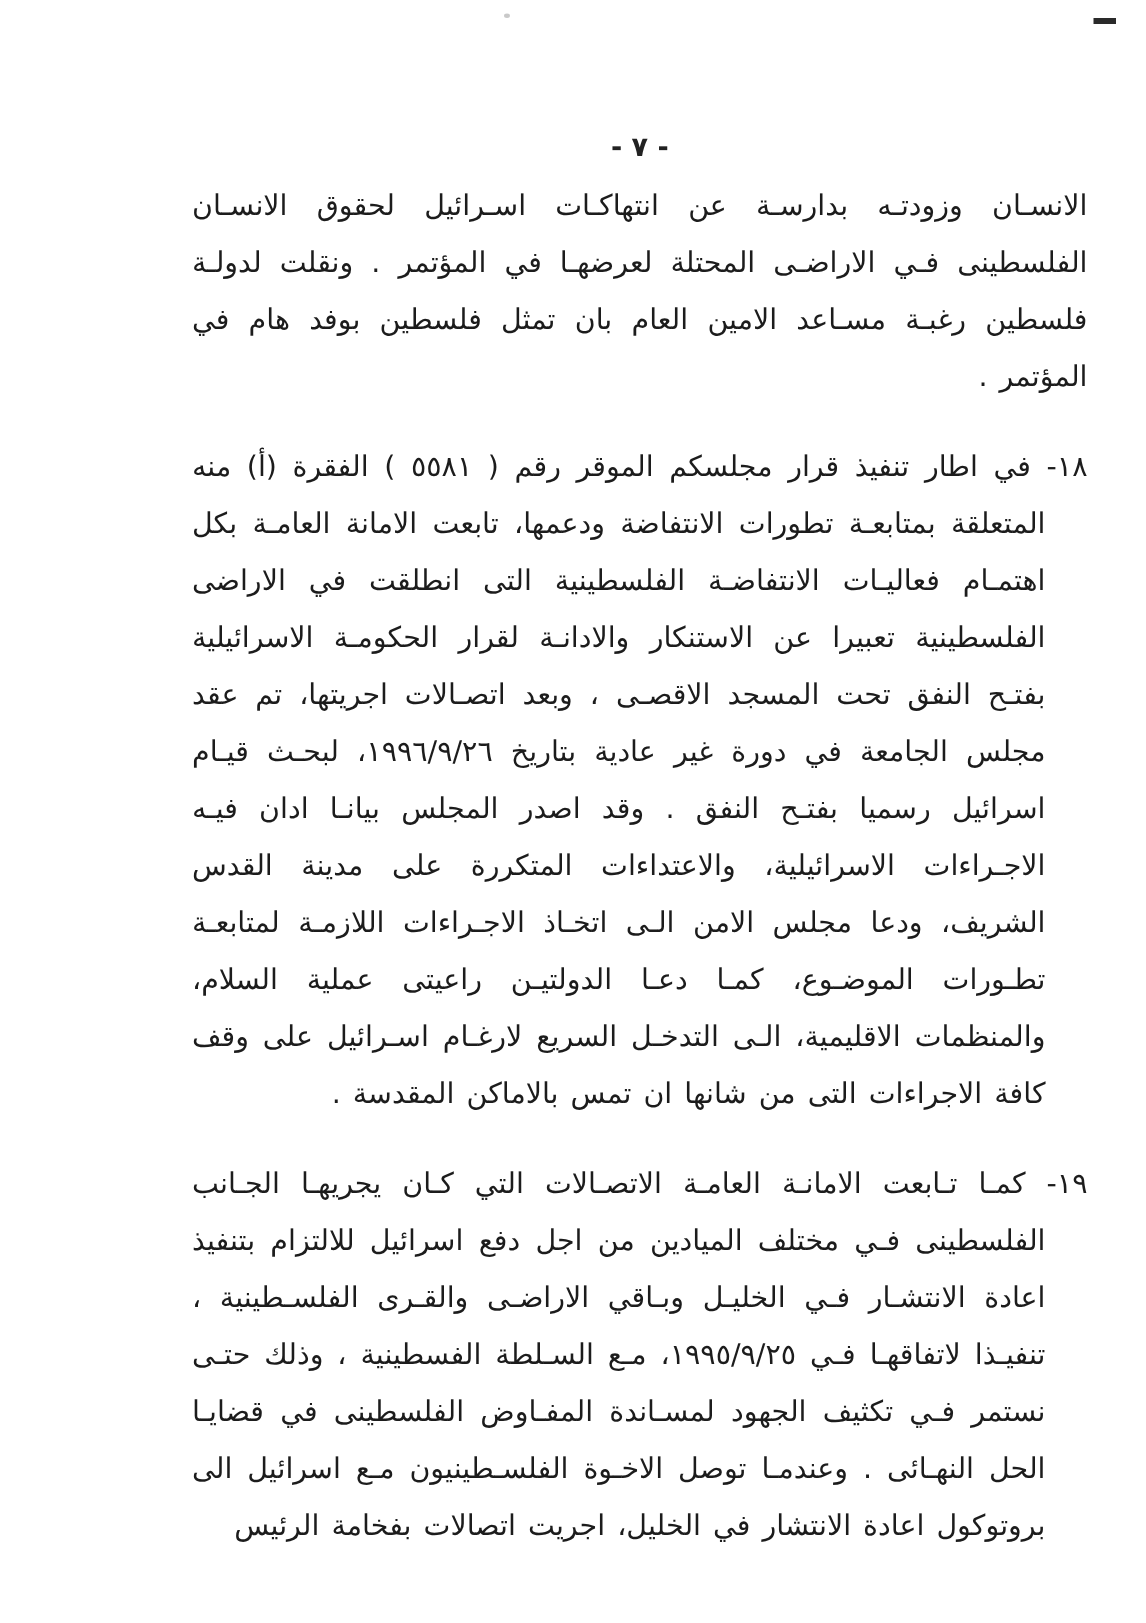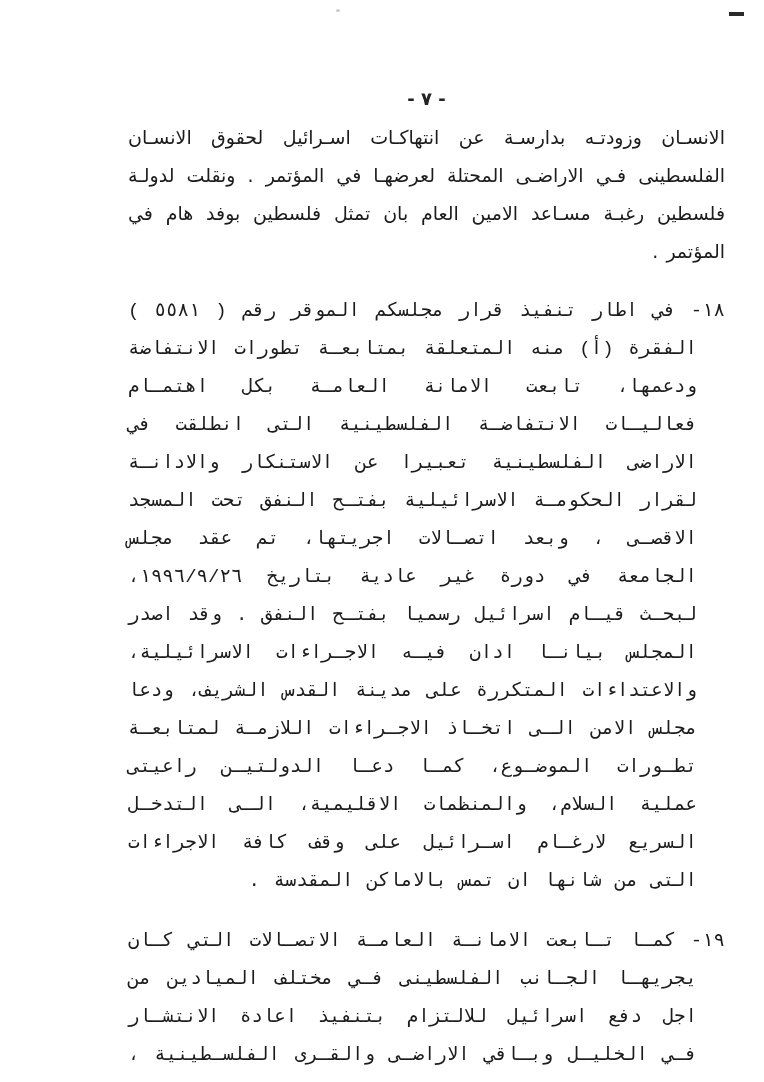--- a/index.html
+++ b/index.html
@@ -61,21 +61,20 @@
   .para {
     margin: 0 0 0 0;
     word-spacing: 2px;
   }
   .para + .para {
     margin-top: 22px;
   }
   .para-numbered {
     padding-right: 28px;
     text-indent: -28px;
-    font-family: Liberation Mono, monospace;
   }
   .para-marker {
     white-space: nowrap;
   }
 </style>
 </head>
 <body>
 
 <div class="page">
 

